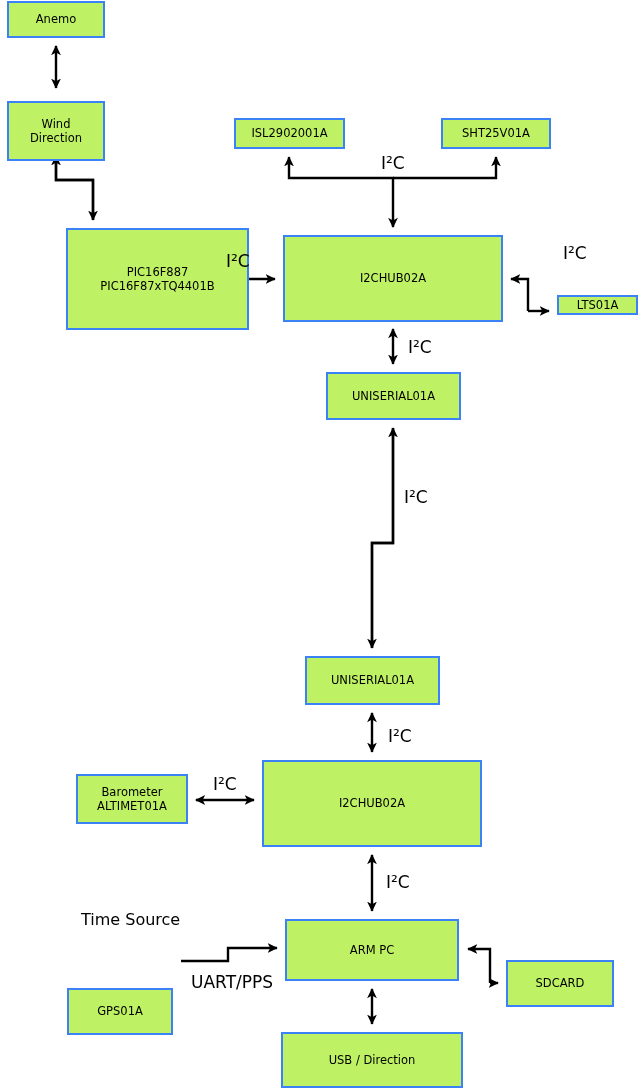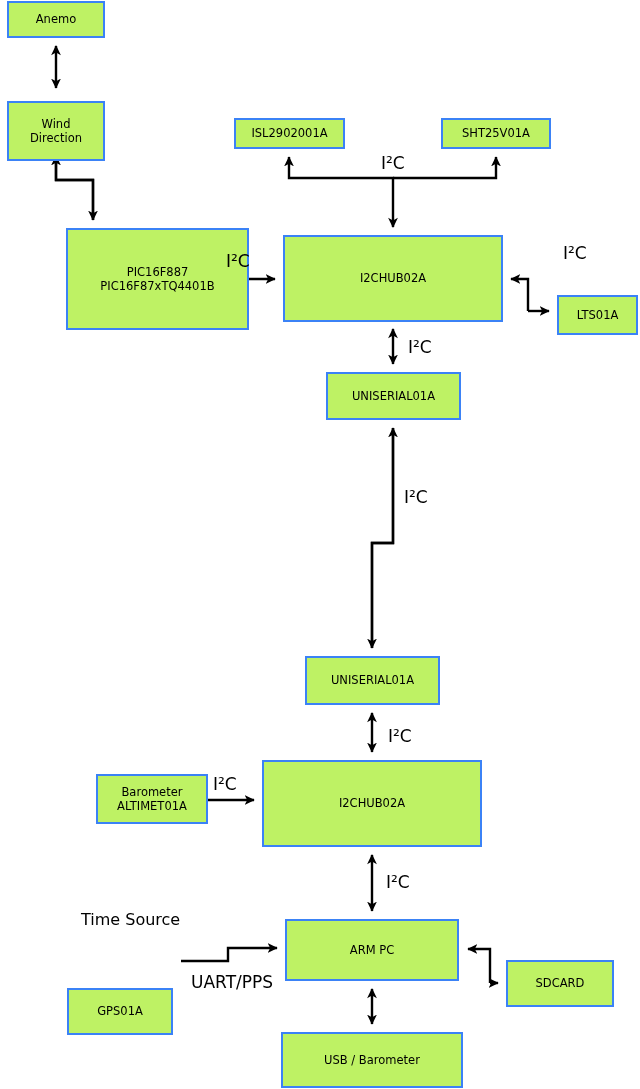--- a/index.html
+++ b/index.html
@@ -129,33 +129,33 @@
   </div>
 
   <div class="node" style="left:441px; top:118px; width:110px; height:31px;">
     <span class="lbl">SHT25V01A</span>
   </div>
 
   <div class="node" style="left:283px; top:235px; width:220px; height:87px;">
     <span class="lbl">I2CHUB02A</span>
   </div>
 
-  <div class="node" style="left:557px; top:295px; width:81px; height:40px;">
+  <div class="node" style="left:557px; top:295px; width:81px; height:20px;">
     <span class="lbl">LTS01A</span>
   </div>
 
   <div class="node" style="left:326px; top:372px; width:135px; height:48px;">
     <span class="lbl">UNISERIAL01A</span>
   </div>
 
   <div class="node" style="left:305px; top:656px; width:135px; height:49px;">
     <span class="lbl">UNISERIAL01A</span>
   </div>
 
-  <div class="node" style="left:76px; top:774px; width:112px; height:50px;margin-left:20px;">
+  <div class="node" style="left:76px; top:774px; width:112px; height:50px;">
     <span class="lbl">Barometer
 ALTIMET01A</span>
   </div>
 
   <div class="node" style="left:262px; top:760px; width:220px; height:87px;">
     <span class="lbl">I2CHUB02A</span>
   </div>
 
   <div class="node" style="left:67px; top:988px; width:106px; height:47px;">
     <span class="lbl">GPS01A</span>
@@ -163,21 +163,21 @@
 
   <div class="node" style="left:285px; top:919px; width:174px; height:62px;">
     <span class="lbl">ARM PC</span>
   </div>
 
   <div class="node" style="left:506px; top:960px; width:108px; height:47px;">
     <span class="lbl">SDCARD</span>
   </div>
 
   <div class="node" style="left:281px; top:1032px; width:182px; height:56px;">
-    <span class="lbl">USB / Barometer</span>
+    <span class="lbl">USB / Direction</span>
   </div>
 
   <div class="edge-label" style="left:381px; top:153px;">
     <span>I²C</span>
   </div>
 
   <div class="edge-label" style="left:226px; top:251px;">
     <span>I²C</span>
   </div>
 

